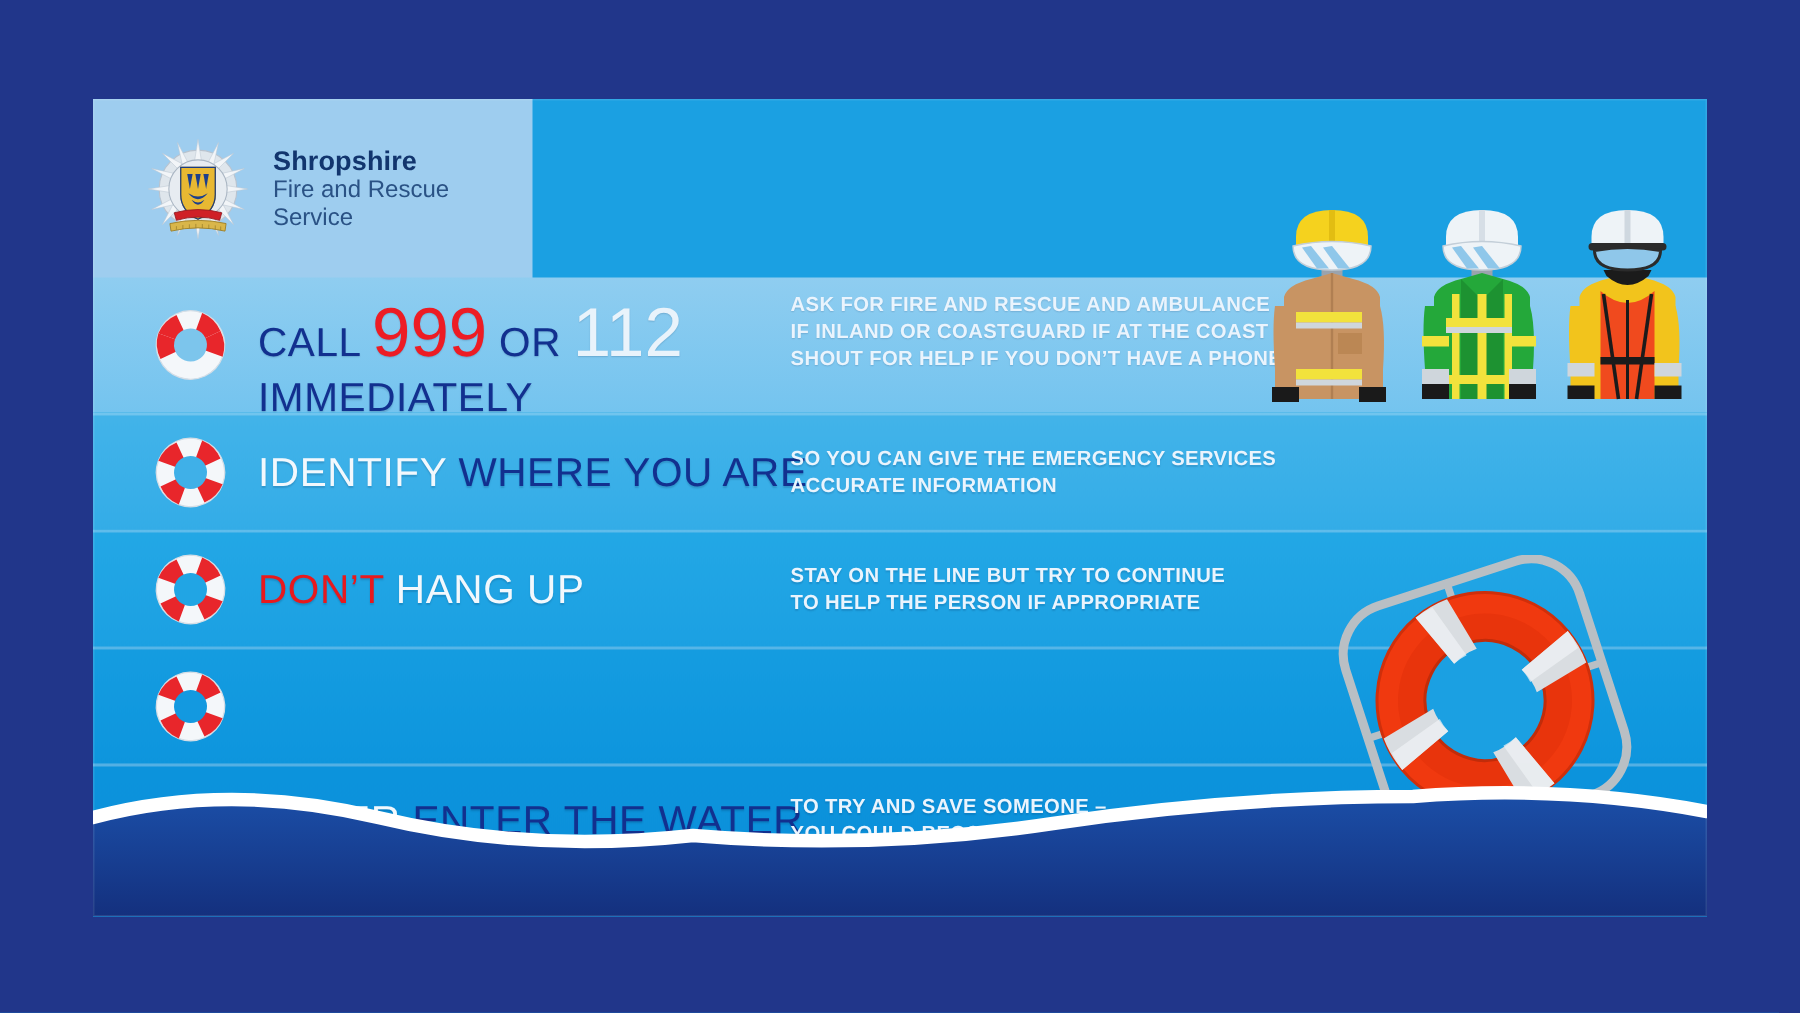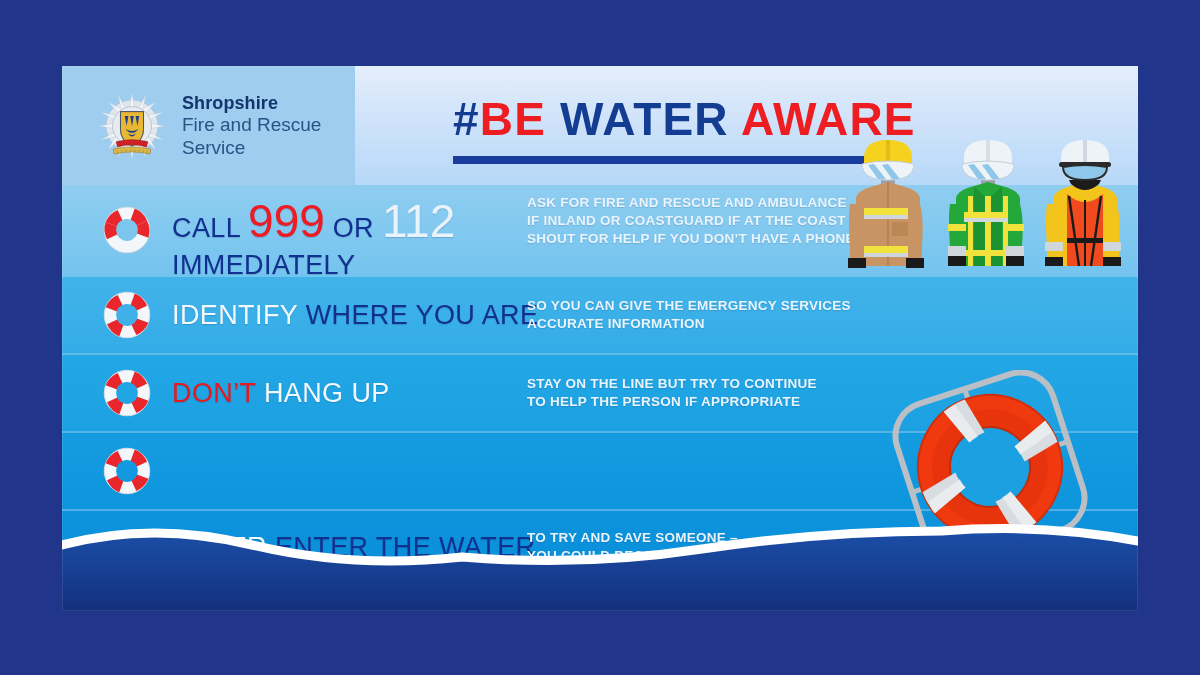--- a/index.html
+++ b/index.html
@@ -24,21 +24,21 @@
   .header-title-panel {
     position:absolute; left:293px; top:0; width:783px; height:119px;
     background:linear-gradient(180deg,#e4eefb 0%, #cfe3fa 45%, #b7d8f8 100%);
   }
   .logo-row {
     position:absolute; left:34px; top:24px; display:flex; align-items:center; gap:14px;
   }
   .crest { width:72px; height:72px; flex:none; }
   .logo-text { line-height:1.18; }
   .logo-line1 { font-size:18px; font-weight:bold; color:#12356e; letter-spacing:.1px; }
-  .logo-line2 { font-size:19px; color:#2a5285; }
+  .logo-line2 { font-size:16px; color:#2a5285; }
 
   .title-wrap { position:absolute; left:98px; top:26px; }
   .title {
     font-size:46px; font-weight:bold; letter-spacing:1.2px; white-space:nowrap;
     font-family:"Liberation Sans", sans-serif;
   }
   .t-blue { color:#133c93; }
   .t-red  { color:#ee1d22; }
   .title-rule {
     margin-top:10px; width:455px; height:8px; background:#1a3c9c;
@@ -153,26 +153,20 @@
             </g>
           </g>
         </svg>
         <div class="logo-text">
           <div class="logo-line1">Shropshire</div>
           <div class="logo-line2">Fire and Rescue Service</div>
         </div>
       </div>
     </div>
 
-    <div class="header-title-panel">
-      <div class="title-wrap">
-        <div class="title"><span class="t-blue">#</span><span class="t-red">BE</span><span class="t-blue"> WATER </span><span class="t-red">AWARE</span></div>
-        <div class="title-rule"></div>
-      </div>
-    </div>
 
     <div class="band b1 first">
       <svg class="ring" viewBox="0 0 64 64">
         <g transform="rotate(20 32 32)">
           <circle cx="32" cy="32" r="27" fill="#f4f7fa"></circle>
           <circle cx="32" cy="32" r="27" fill="none" stroke="#d6dee6" stroke-width="1"></circle>
           <path d="M32 5 A27 27 0 0 1 50.5 13.5 L38 26 A9 9 0 0 0 32 23 Z" fill="#e8262b"></path>
           <path d="M59 32 A27 27 0 0 1 50.5 50.5 L38 38 A9 9 0 0 0 41 32 Z" fill="#e8262b" transform="rotate(180 32 32)"></path>
           <path d="M32 5 A27 27 0 0 0 13.5 13.5 L26 26 A9 9 0 0 1 32 23 Z" fill="#e8262b" transform="rotate(90 32 32)"></path>
           <path d="M32 5 A27 27 0 0 0 13.5 13.5 L26 26 A9 9 0 0 1 32 23 Z" fill="#e8262b" transform="rotate(270 32 32)"></path>

